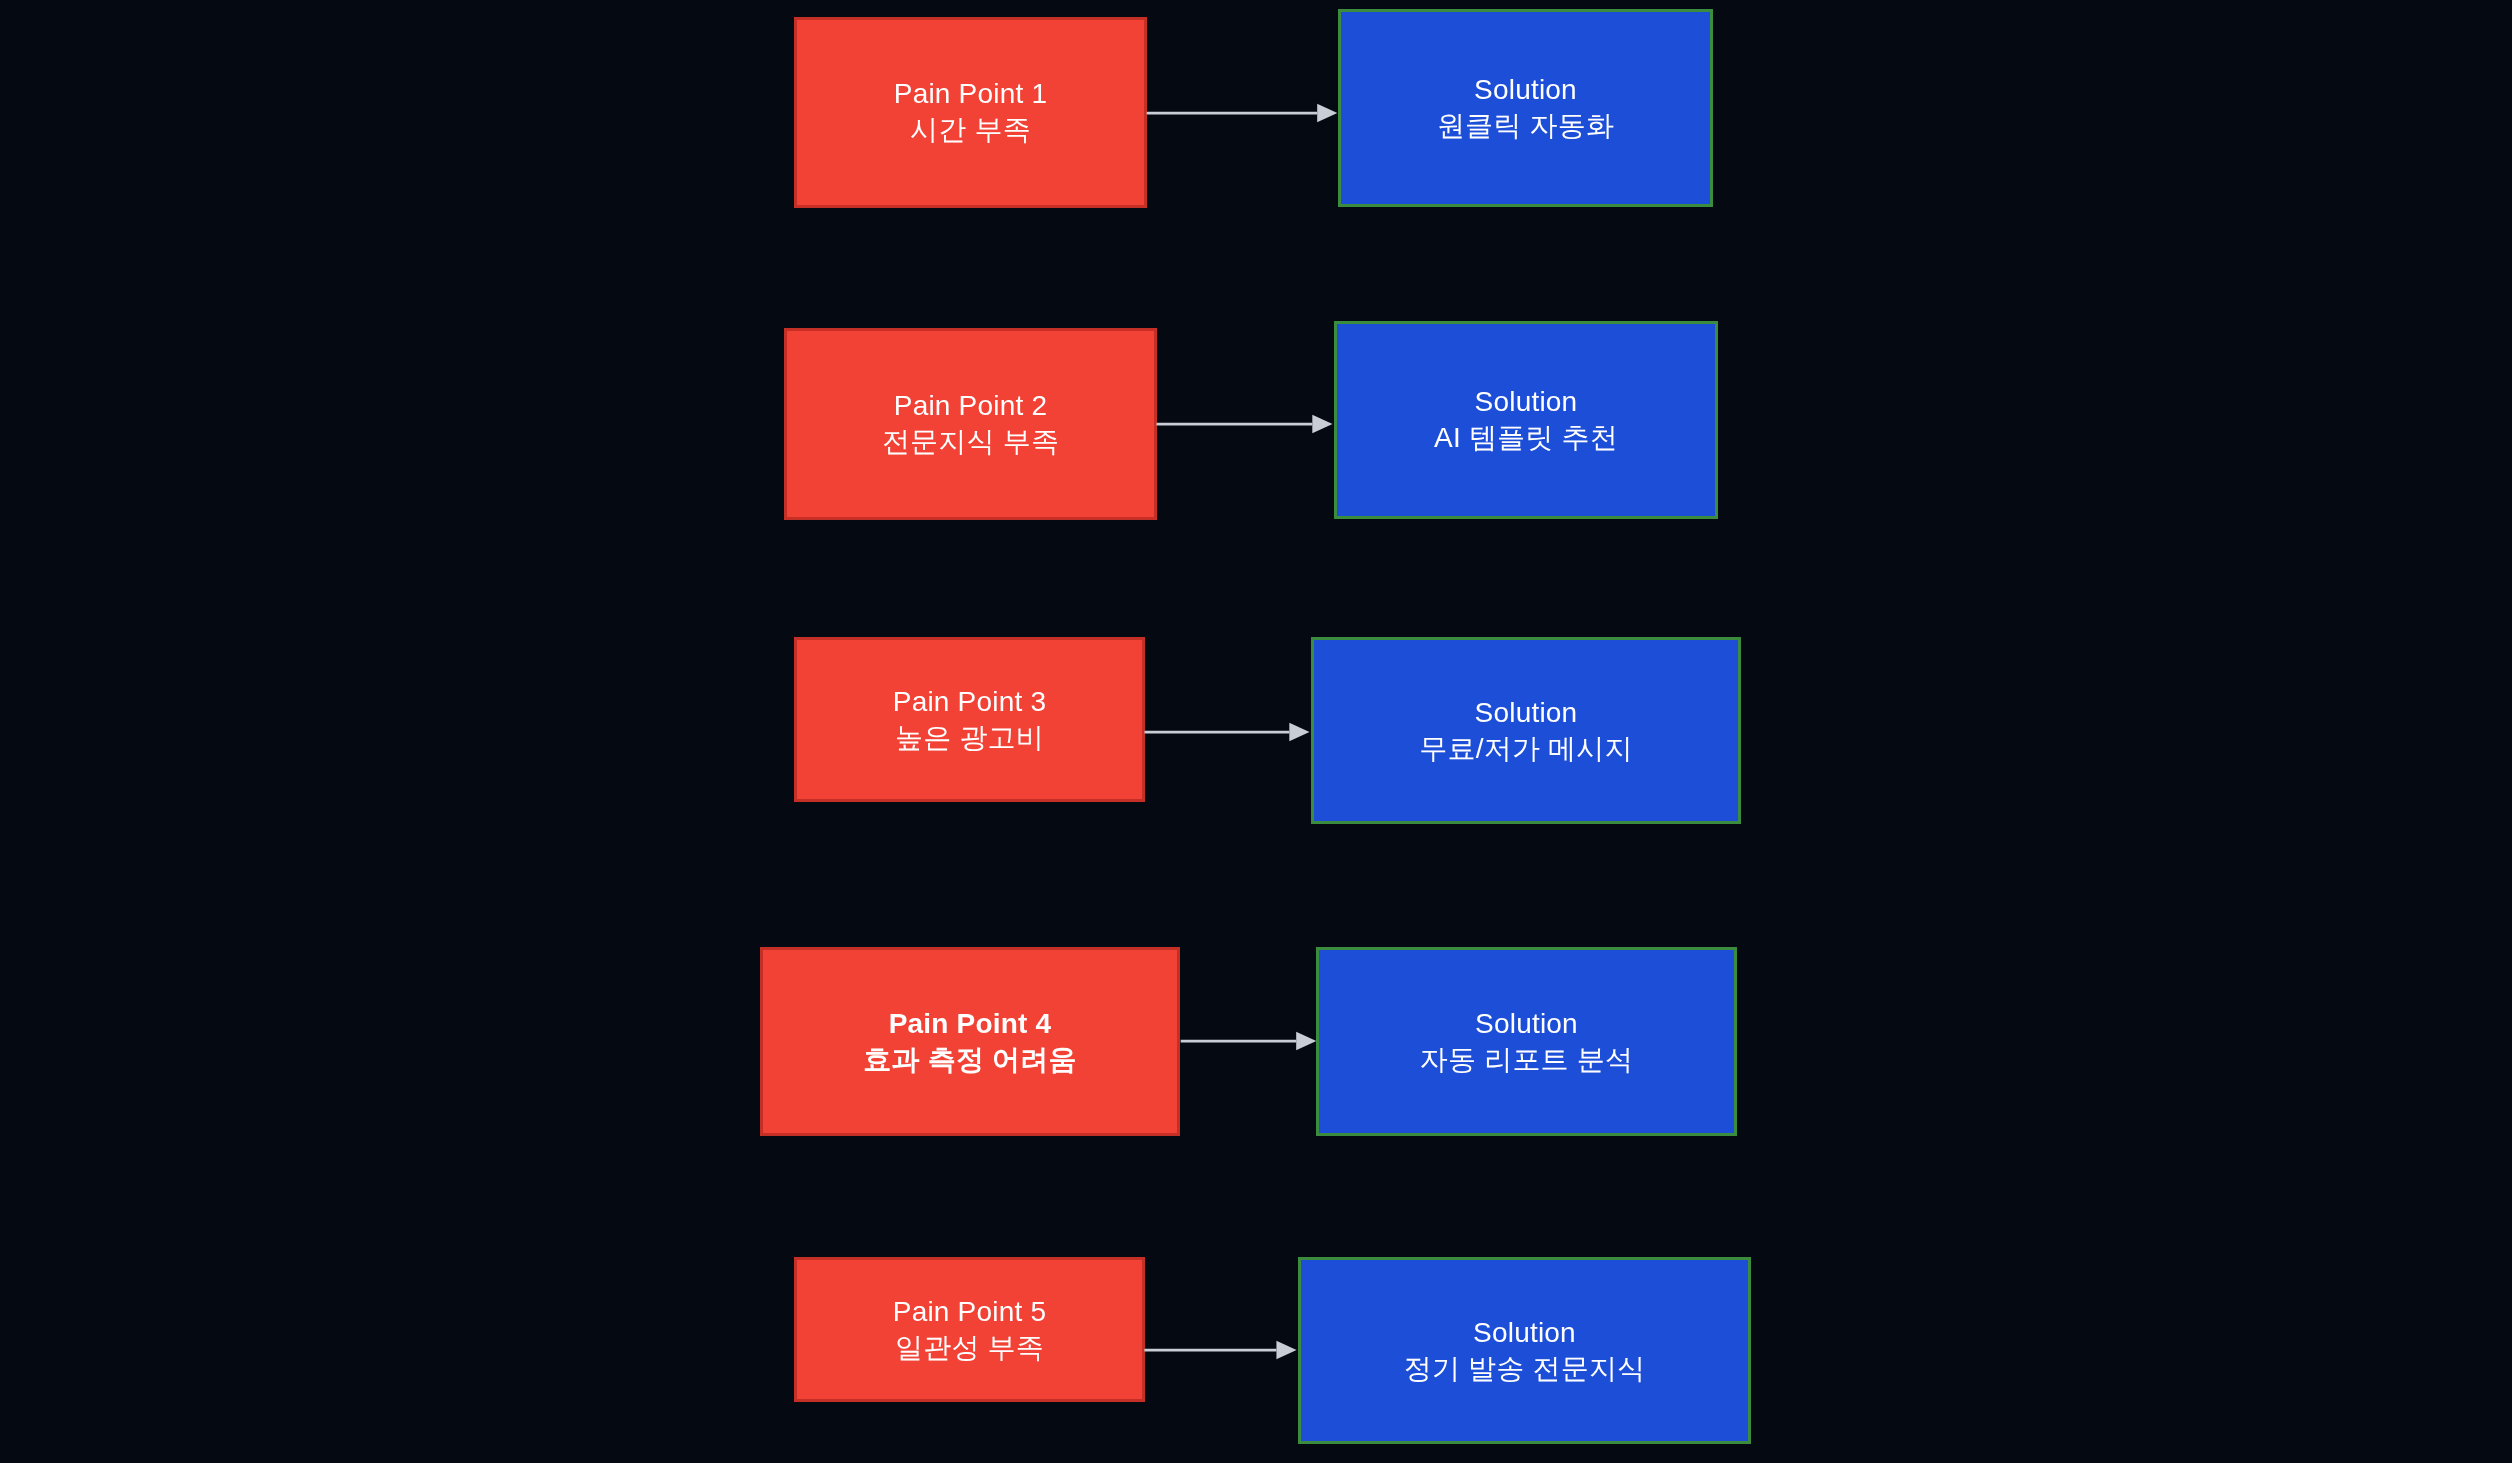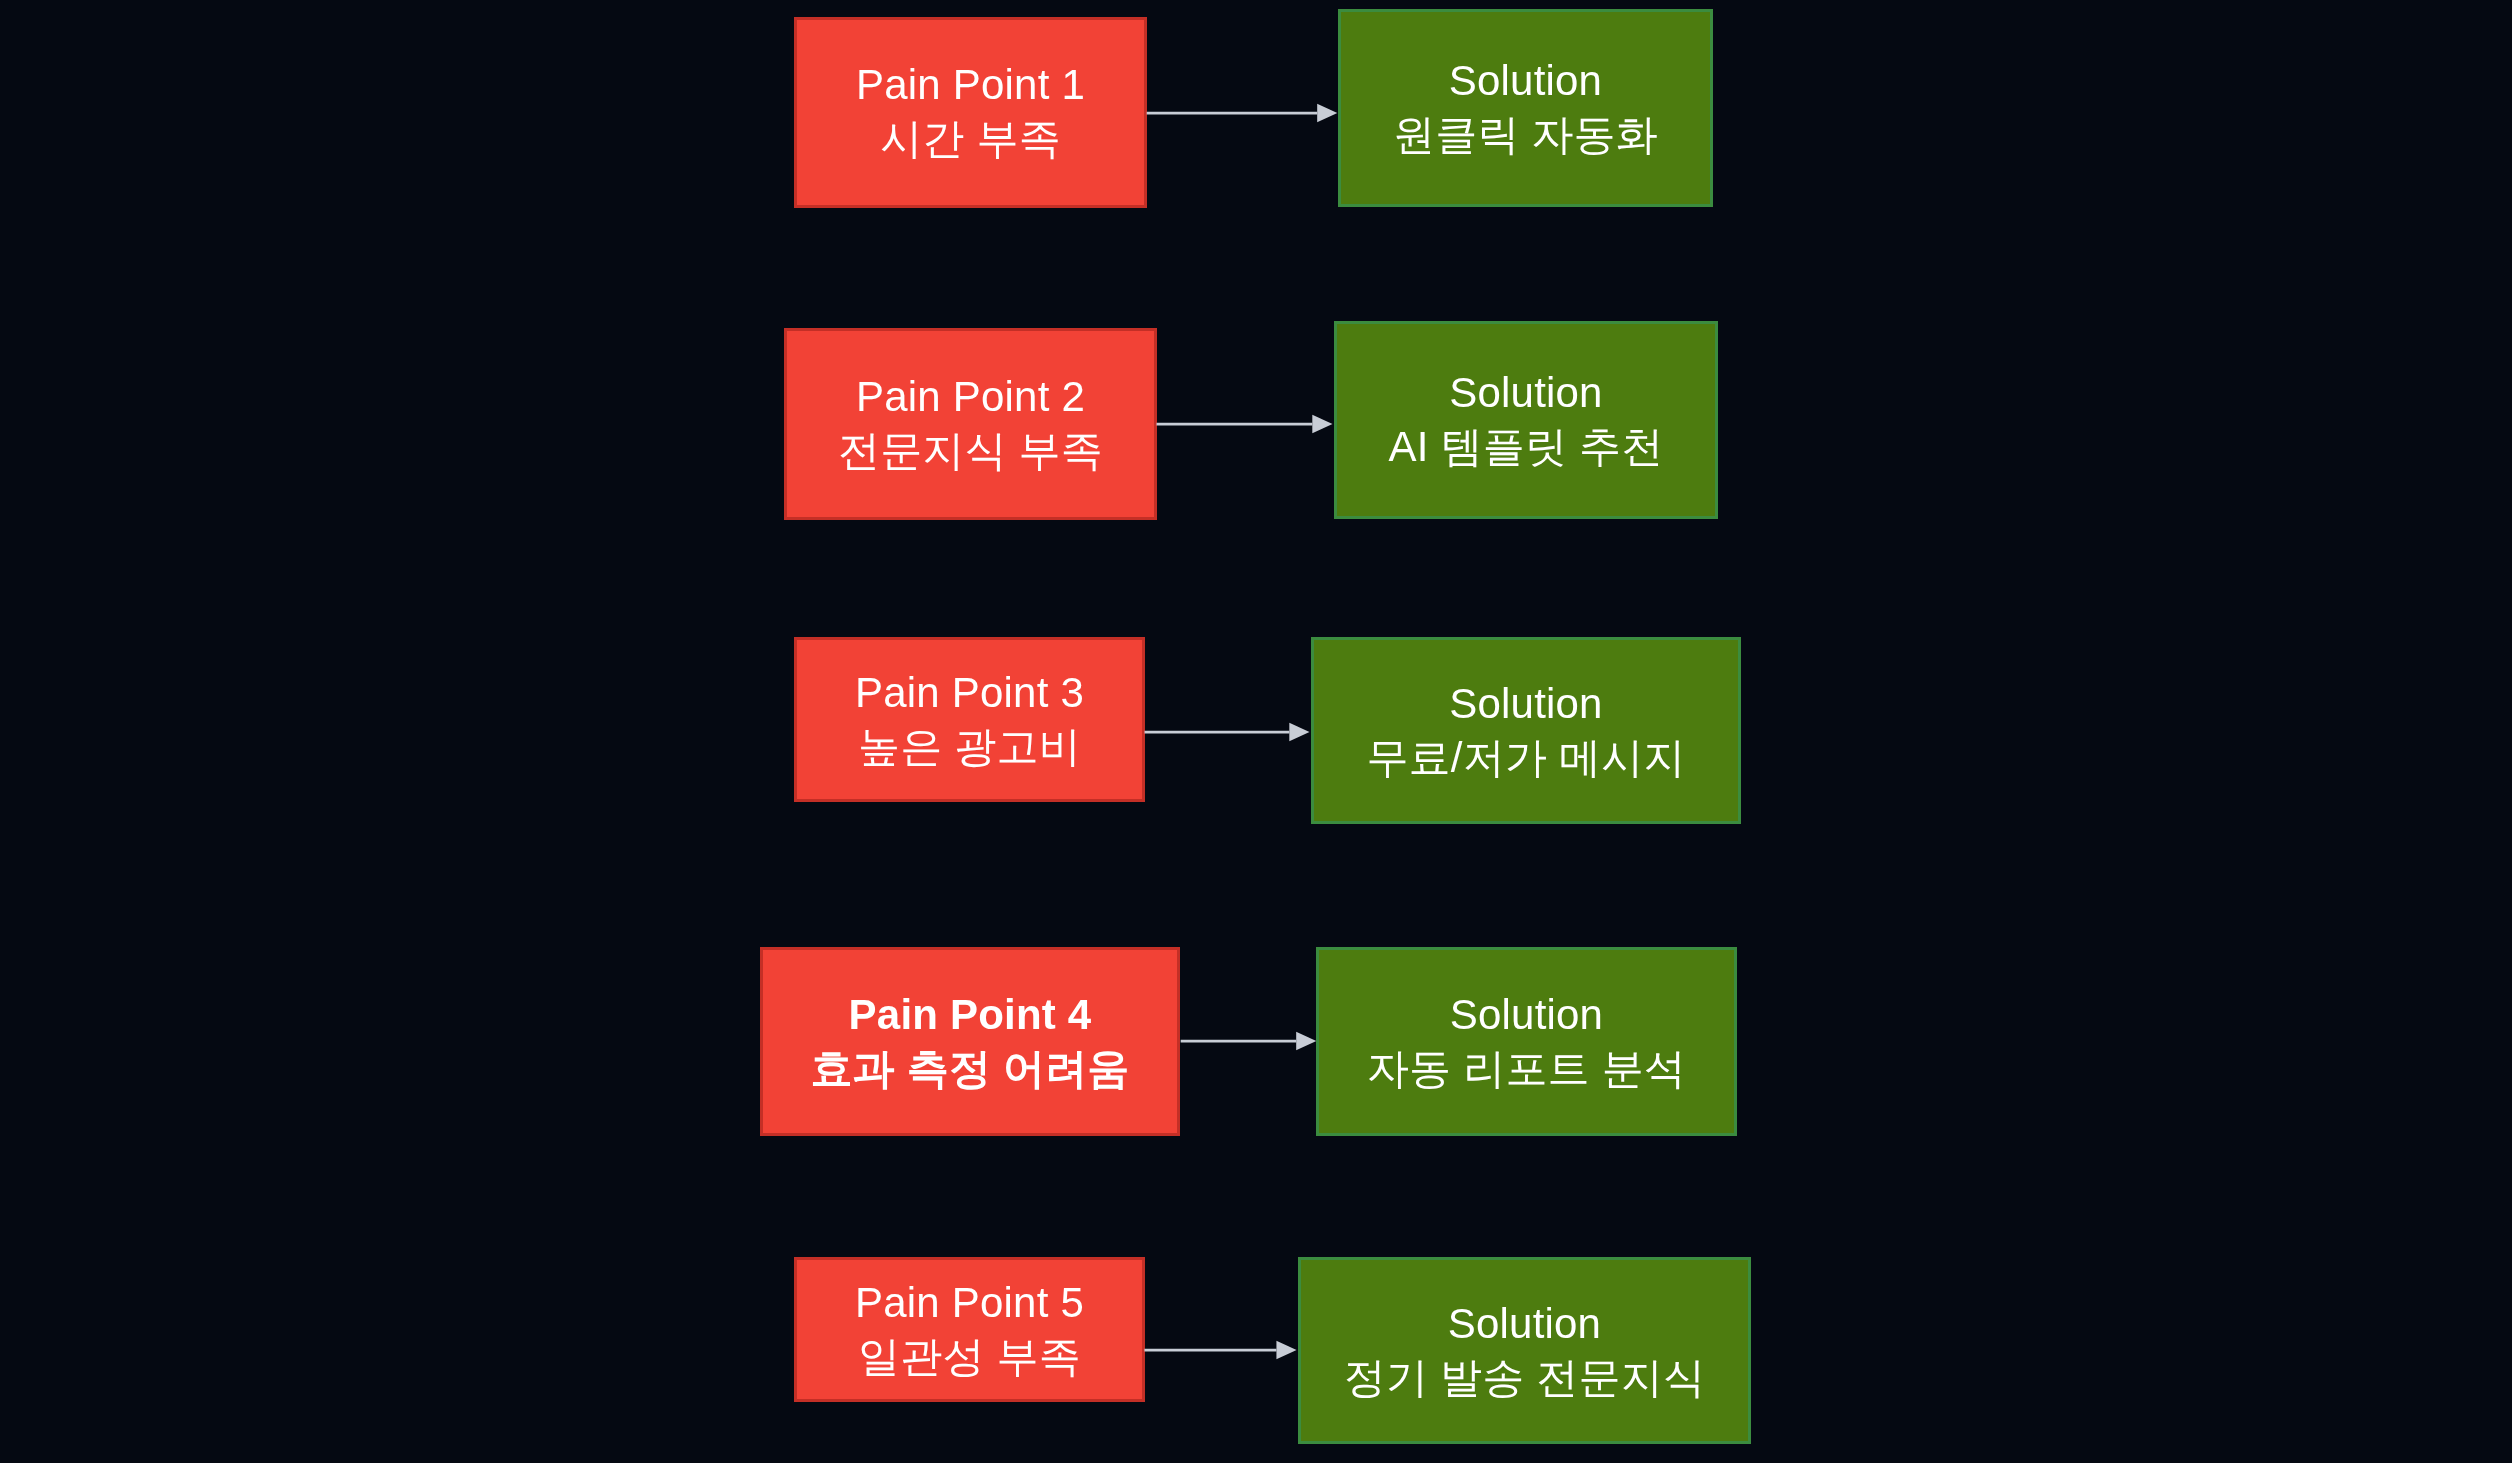--- a/index.html
+++ b/index.html
@@ -29,36 +29,36 @@
   }
   .node {
     position: absolute;
     box-sizing: border-box;
     display: flex;
     flex-direction: column;
     align-items: center;
     justify-content: center;
     text-align: center;
     color: #ffffff;
-    font-size: 42px;
+    font-size: 28px;
     font-weight: 500;
     line-height: 1.28;
     letter-spacing: 0.2px;
     border-style: solid;
     border-width: 3.7px;
     text-rendering: optimizeLegibility;
   }
   .node .line1 { display: block; }
   .node .line2 { display: block; }
   .node.pain {
     background: #F24236;
     border-color: #C42F26;
   }
   .node.solution {
-    background: #4d7c0f;
+    background: #1d4ed8;
     border-color: #3B8C3F;
   }
   .connector {
     position: absolute;
     height: 22px;
     display: block;
   }
   .connector svg {
     display: block;
     overflow: visible;

